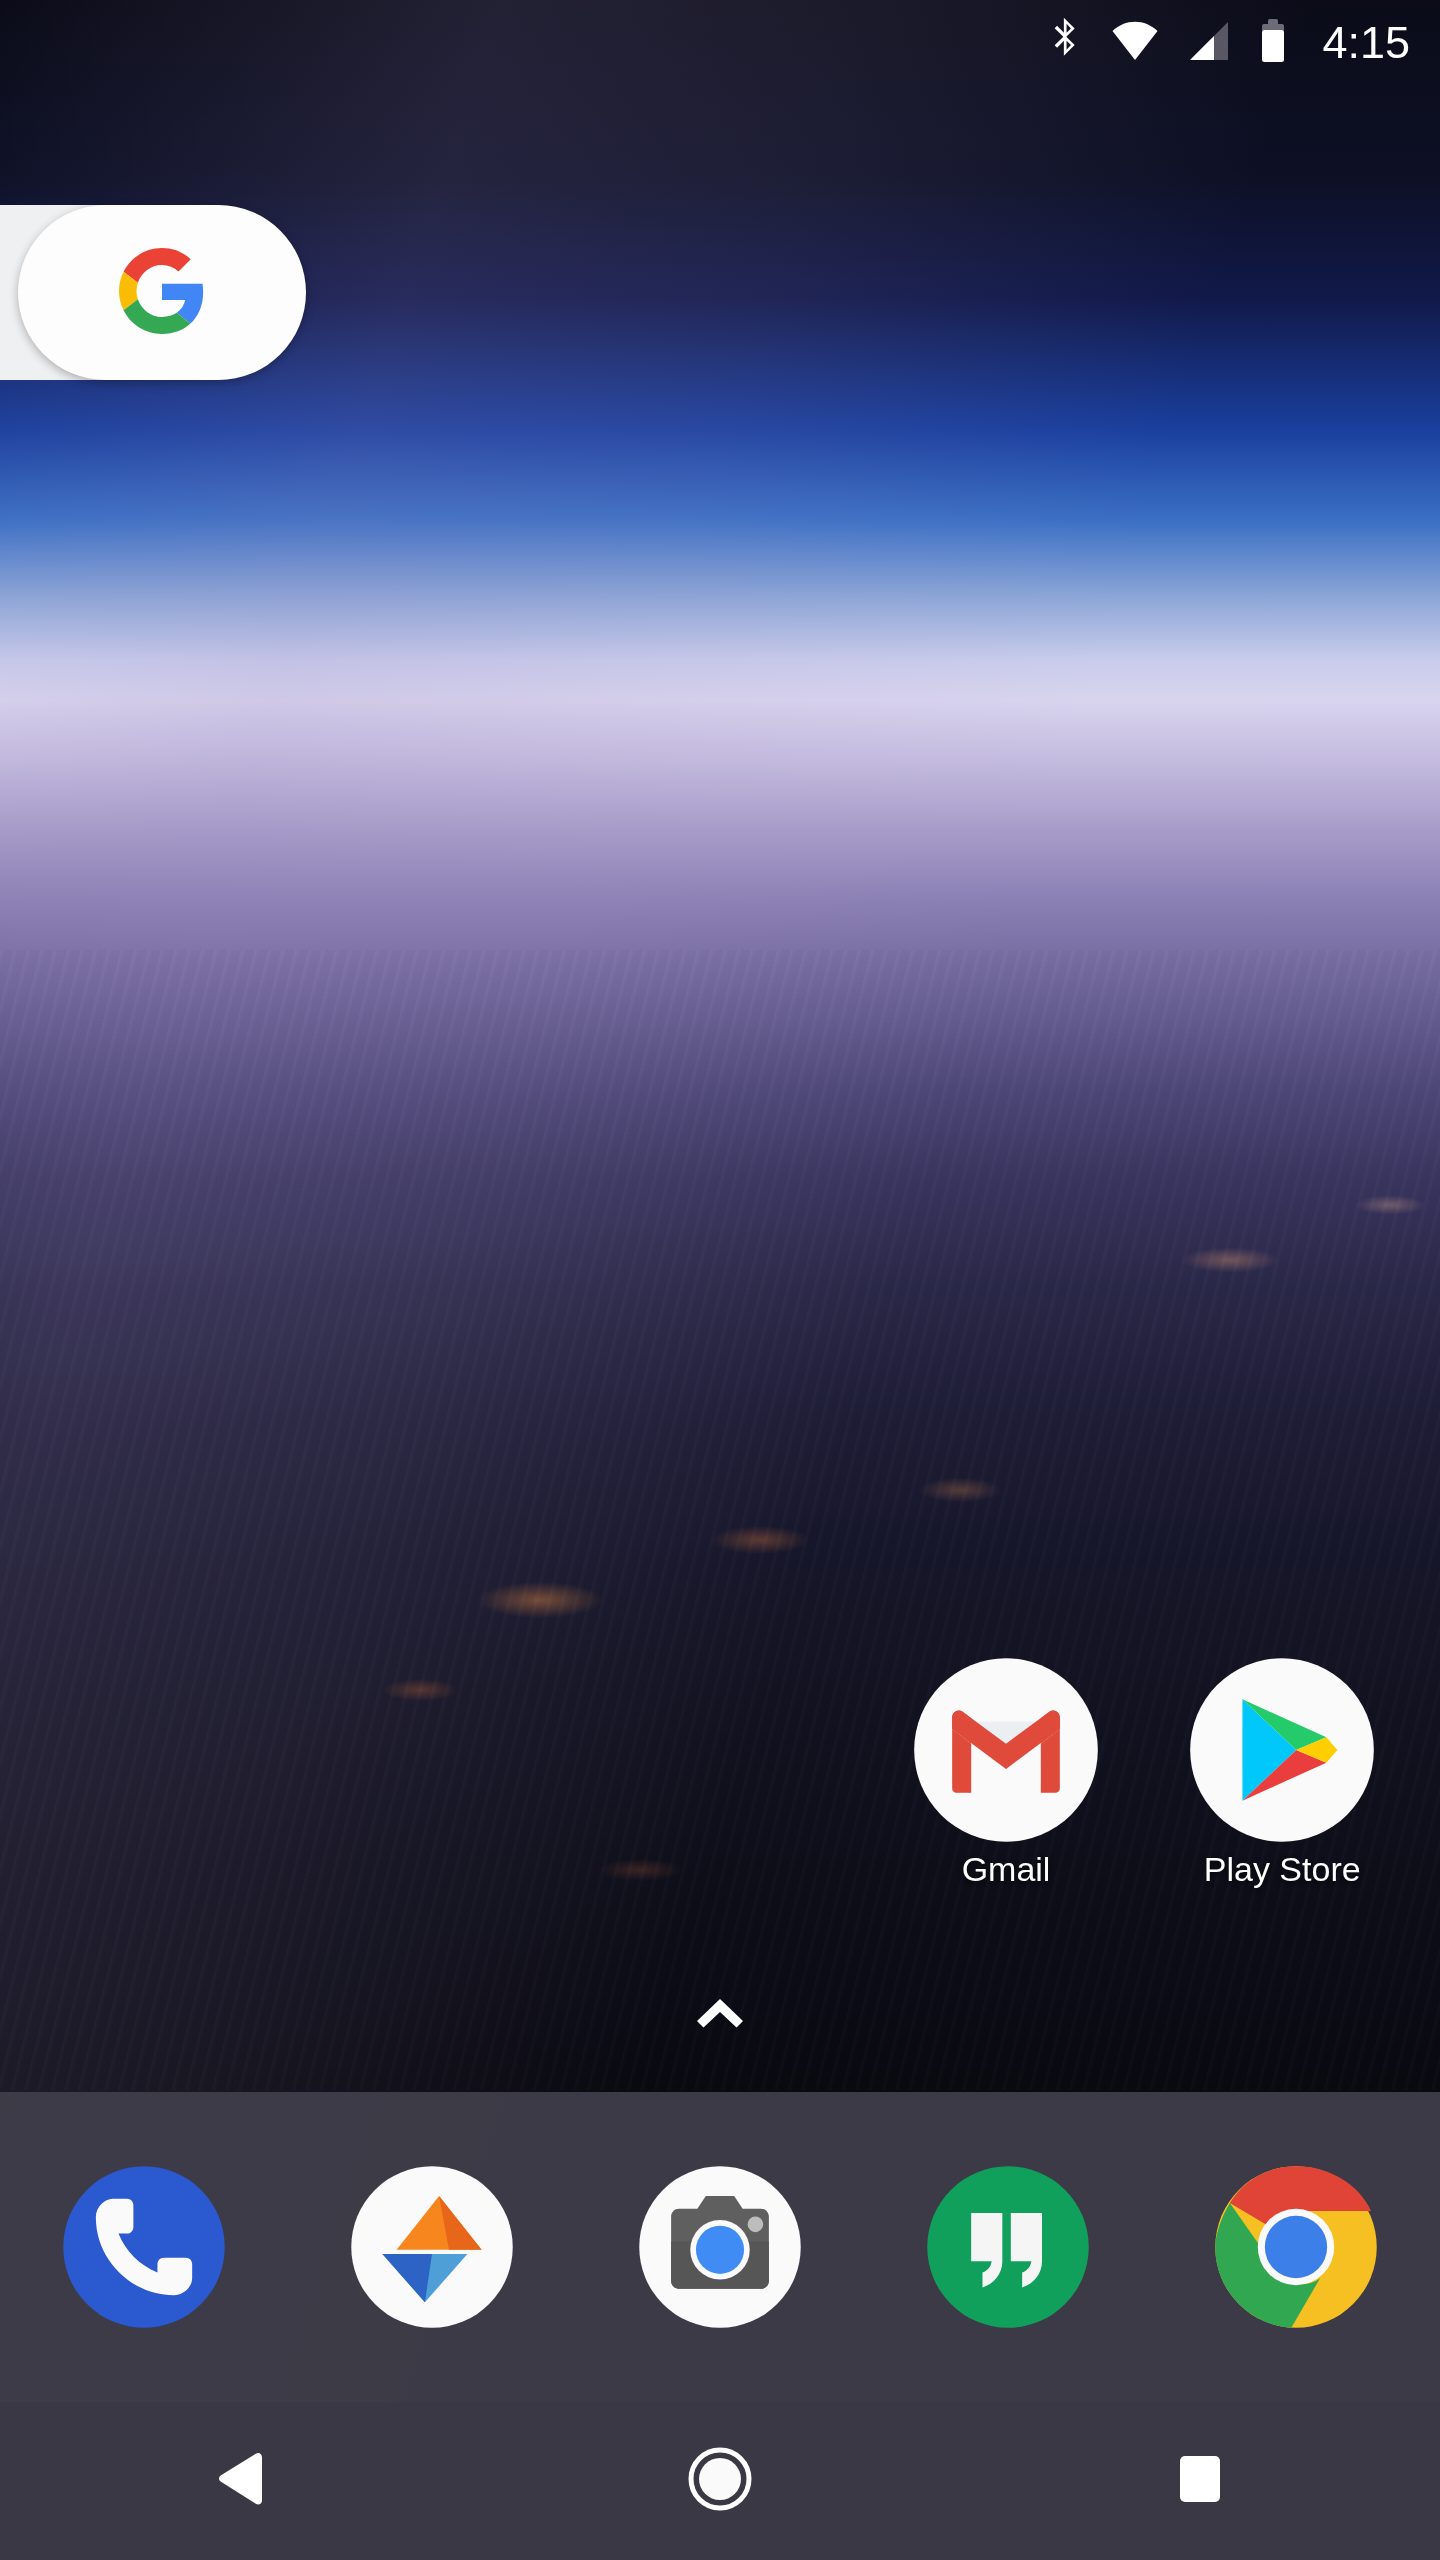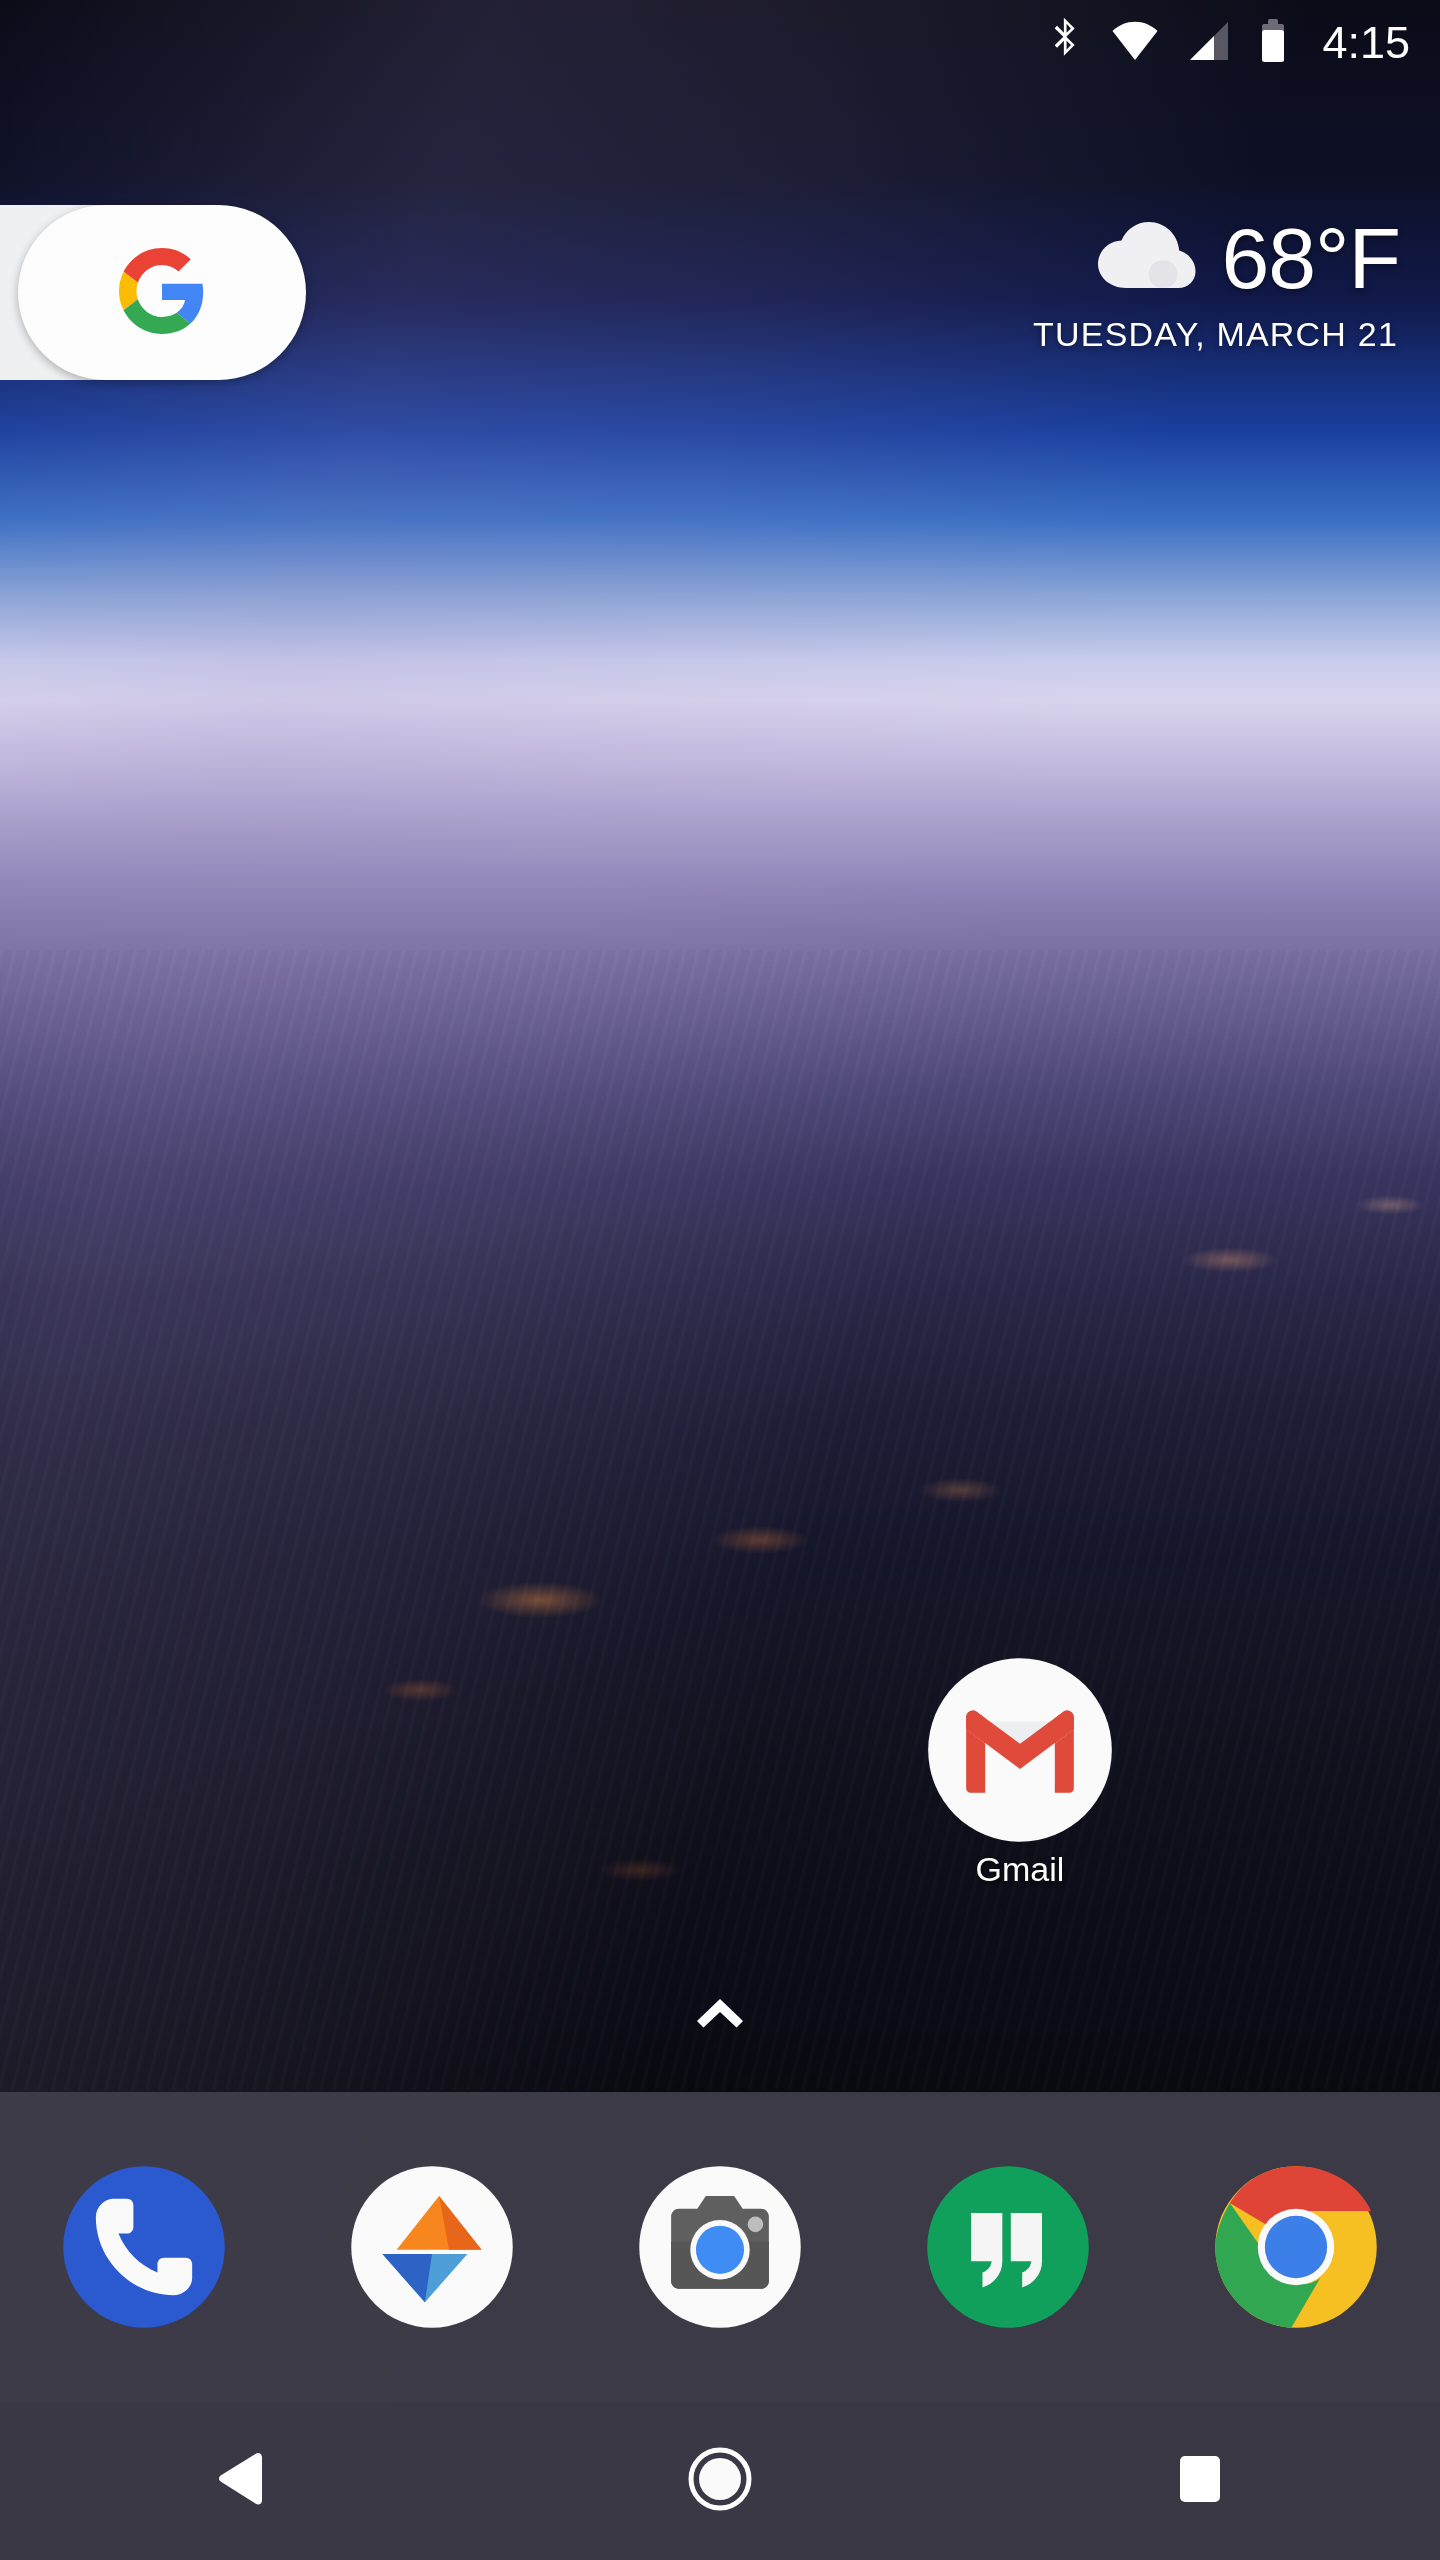--- a/index.html
+++ b/index.html
@@ -257,34 +257,20 @@
     <span>
       <svg width="86" height="86" viewBox="0 0 48 48">
         <path fill="#EA4335" d="M24 9.5c3.54 0 6.71 1.22 9.21 3.6l6.85-6.85C35.9 2.38 30.47 0 24 0 14.62 0 6.51 5.38 2.56 13.22l7.98 6.19C12.43 13.72 17.74 9.5 24 9.5z"></path>
         <path fill="#4285F4" d="M46.98 24.55c0-1.57-.15-3.09-.38-4.55H24v9.02h12.94c-.58 2.96-2.26 5.48-4.78 7.18l7.73 6c4.51-4.18 7.09-10.36 7.09-17.65z"></path>
         <path fill="#FBBC05" d="M10.53 28.59c-.48-1.45-.76-2.99-.76-4.59s.27-3.14.76-4.59l-7.98-6.19C.92 16.46 0 20.12 0 24c0 3.88.92 7.54 2.56 10.78l7.97-6.19z"></path>
         <path fill="#34A853" d="M24 48c6.48 0 11.93-2.13 15.89-5.81l-7.73-6c-2.15 1.45-4.92 2.3-8.16 2.3-6.26 0-11.57-4.22-13.47-9.91l-7.98 6.19C6.51 42.62 14.62 48 24 48z"></path>
       </svg>
     </span>
   </div>
 
-  <div id="weather-widget">
-    <div id="weather-row">
-      <span>
-        <svg width="100" height="72" viewBox="0 0 100 72">
-          <path d="M29 68 C13 68 1 57 1 44 C1 31.5 11.5 21 24.5 20.6 C29 9.5 39.5 2 52 2
-                   C68 2 81 14.5 82.2 30.5 C91.5 33 98.5 41.5 98.5 51.5 C98.5 60.8 91 68 81.5 68 Z" fill="#f0f0f2"></path>
-          <path d="M66 68 C58 68 51.5 62 51.5 54.2 C51.5 46.4 58 40.3 66 40.3
-                   C74 40.3 80.5 46.4 80.5 54.2 C80.5 62 74 68 66 68 Z" fill="#e3e3e8"></path>
-        </svg>
-      </span>
-      <span id="weather-temp">68°F</span>
-    </div>
-    <div id="weather-date">TUESDAY, MARCH 21</div>
-  </div>
 
   <div id="home-apps">
 
     <div style="width:880px"></div>
 
     <div class="home-app">
       <div class="icon-wrap">
         <svg width="190" height="190" viewBox="0 0 120 120">
           <circle cx="60" cy="60" r="58" fill="#fafafa"></circle>
           <path d="M26 42 L26 84 C26 85.7 27.3 87 29 87 L38 87 L38 56 L60 72 L82 56 L82 87 L91 87
@@ -294,20 +280,36 @@
           <path d="M94 39.5 C94 36 90.2 33.8 87.4 35.9 L82 40 L82 56 L94 46.5 Z" fill="#E04A3A"></path>
           <path d="M26 46.5 L26 84 C26 85.7 27.3 87 29 87 L38 87 L38 56 Z" fill="#E04A3A"></path>
           <path d="M94 46.5 L94 84 C94 85.7 92.7 87 91 87 L82 87 L82 56 Z" fill="#E04A3A"></path>
           <path d="M32.6 35.9 L60 56 L87.4 35.9 C90.2 33.8 94 36 94 39.5 L94 46.5 L60 72 L26 46.5
                    L26 39.5 C26 36 29.8 33.8 32.6 35.9 Z" fill="#E04A3A"></path>
         </svg>
       </div>
       <span class="app-label">Gmail</span>
     </div>
 
+    <div class="home-app">
+      <div class="icon-wrap">
+        <svg width="190" height="190" viewBox="0 0 120 120">
+          <circle cx="60" cy="60" r="58" fill="#fafafa"></circle>
+
+          <path d="M35 28 L35 92 L69 60 Z" fill="#00C8FB"></path>
+
+          <path d="M35 28 L88 52 L69 60 Z" fill="#25CB6A"></path>
+
+          <path d="M35 92 L88 68 L69 60 Z" fill="#EA3E3E"></path>
+
+          <path d="M69 60 L88 52 L95 60 L88 68 Z" fill="#FFCE00"></path>
+        </svg>
+      </div>
+      <span class="app-label">Play Store</span>
+    </div>
 
     <div style="width:20px"></div>
   </div>
 
   <div id="drawer-handle">
     <span>
       <svg width="54" height="34" viewBox="0 0 54 34">
         <path d="M27 4 L50 26 L43.5 32.5 L27 17 L10.5 32.5 L4 26 Z" fill="#fff"></path>
       </svg>
     </span>

